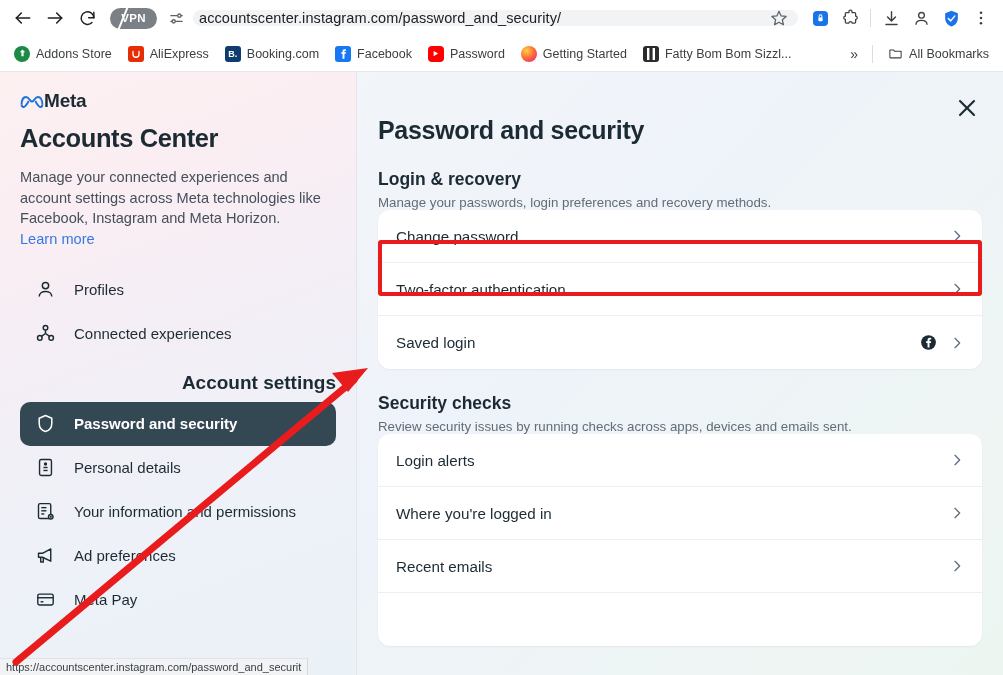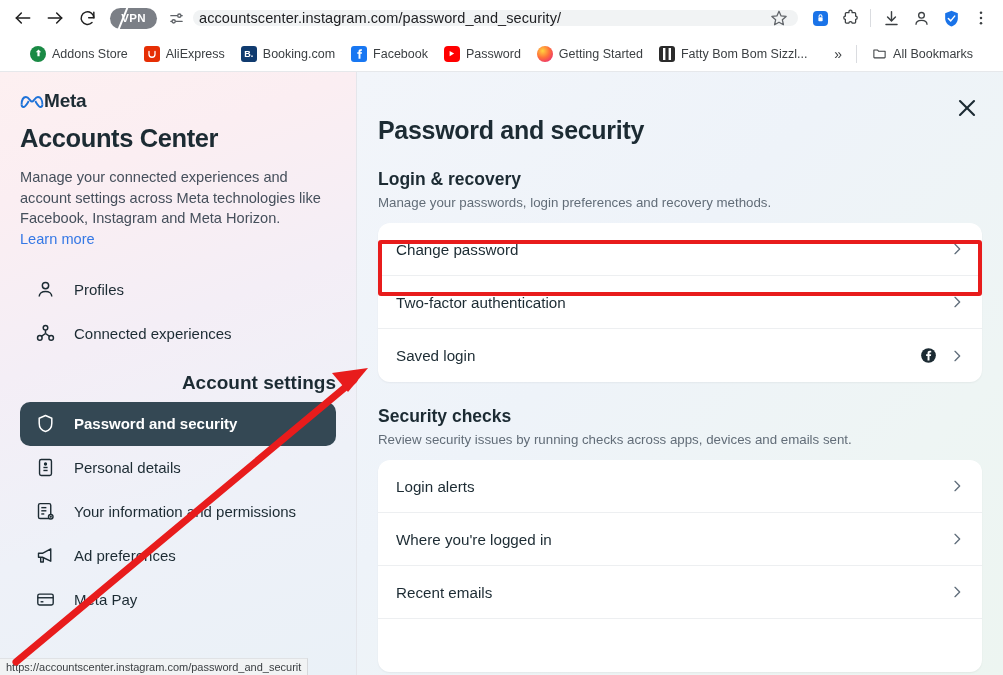--- a/index.html
+++ b/index.html
@@ -53,21 +53,21 @@
   .star-icon { margin-left:auto; cursor:pointer; display:flex; }
 
   .tb-icons { display:flex; align-items:center; gap:2px; padding-left:4px; }
   .tb-ic { width:28px; height:28px; display:flex; align-items:center;
            justify-content:center; cursor:pointer; }
   .tb-sep { width:1px; height:18px; background:#dadce0; margin:0 4px; }
 
   
   .bookmarks {
     height:36px; display:flex; align-items:center;
-    padding:0 24px; gap:4px; background:#ffffff;
+    padding:0 8px; gap:4px; background:#ffffff;
     border-bottom:1px solid #e6e8eb;
     position:relative;
   }
   .bm {
     display:flex; align-items:center; gap:6px;
     padding:4px 6px; border-radius:4px; cursor:pointer;
     font-size:12.5px; color:#3c4043; white-space:nowrap;
   }
   .bm-ico {
     width:16px; height:16px; border-radius:3px; flex:0 0 auto;
@@ -129,21 +129,21 @@
   }
   .close-x { position:absolute; right:22px; top:22px; cursor:pointer;
              width:28px; height:28px; display:flex; align-items:center; justify-content:center; }
   .main-title { font-size:25px; font-weight:700; color:#1c2b33;
                 letter-spacing:-.3px; margin:22px 0 0 0; }
 
   .sec-head { font-size:17.5px; font-weight:700; color:#1c2b33; margin-top:24px; }
   .sec-sub { font-size:13.3px; color:#626d78; margin-top:5px; }
 
   .card {
-    background:#ffffff; border-radius:12px; margin-top:13px;
+    background:#ffffff; border-radius:12px; 
     overflow:hidden; box-shadow:0 1px 2px rgba(0,0,0,.05);
   }
   .row {
     height:53px; display:flex; align-items:center;
     padding:0 17px 0 18px; cursor:pointer;
     border-bottom:1px solid #edeff1;
   }
   .row:last-child { border-bottom:none; }
   .row-label { font-size:15.2px; color:#1c2b33; flex:1 1 auto; }
   .row-right { display:flex; align-items:center; gap:12px; }

